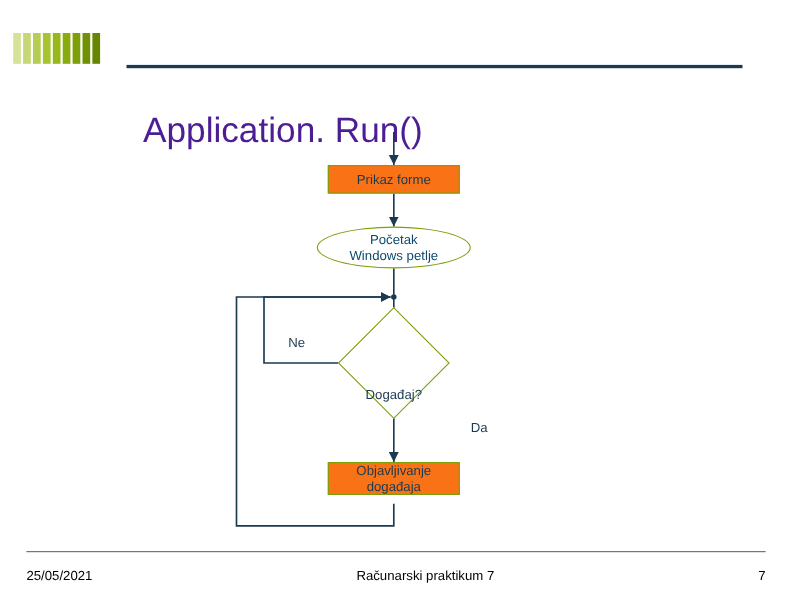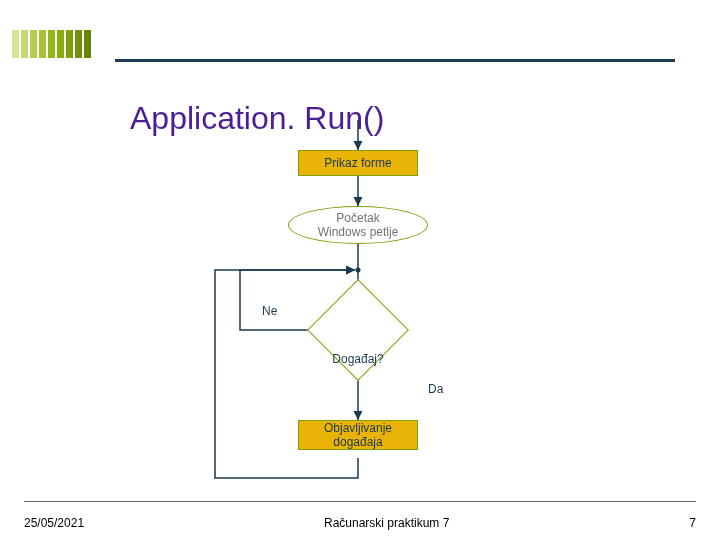--- a/index.html
+++ b/index.html
@@ -15,27 +15,27 @@
   .b0 { background:#d6e29a;} .b1{background:#c5d875;} .b2{background:#b5cd52;}
   .b3{background:#a6c42f;} .b4{background:#97b81a;} .b5{background:#8aab10;}
   .b6{background:#7d9f08;} .b7{background:#709104;} .b8{background:#668500;}
 
   .title { position: absolute; top: 72px; left: 130px; font-size: 32px; color:#4c1d95; font-weight: 400; margin-top: 28px; }
   .title-rule { position: absolute; top: 59px; left: 115px; width: 560px; height: 3px; background:#1a3a52; }
 
   .diagram { position: absolute; top: 120px; left: 0; width: 720px; height: 380px; }
 
   .box-rect {
-    position: absolute; border: 1.5px solid #7d9f08; background:#eab308;
+    position: absolute; border: 1.5px solid #7d9f08; background:#f97316;
     font-size: 12px; color:#1a3a52; display:flex; align-items:center; justify-content:center;
     text-align:center; line-height:1.2;
   }
   .ellipse {
     position: absolute; border: 1.5px solid #7d9f08; background:#fff;
-    border-radius: 50%; font-size: 12px; color:#737373; display:flex; align-items:center; justify-content:center;
+    border-radius: 50%; font-size: 12px; color:#0c4a6e; display:flex; align-items:center; justify-content:center;
     text-align:center; line-height:1.2;
   }
   .diamond-wrap { position:absolute; }
   .diamond-shape {
     width: 72px; height: 72px; transform: rotate(45deg);
     border: 1.5px solid #7d9f08; background:#fff;
   }
   .diamond-text {
     position:absolute; top:0; left:0; width:100px; height:72px; display:flex; align-items:flex-end; justify-content:center;
     font-size: 12px; color:#1a3a52; transform: translateX(-14px);

